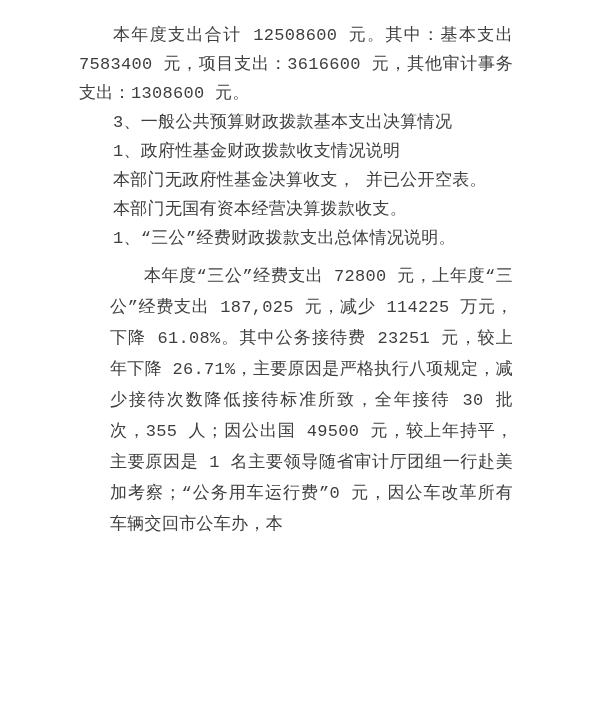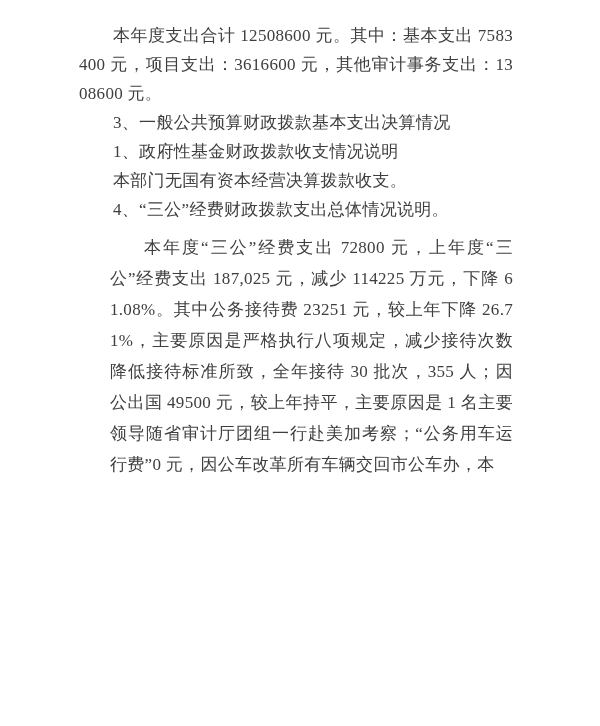--- a/index.html
+++ b/index.html
@@ -15,21 +15,21 @@
   .page {
     box-sizing: border-box;
     width: 600px;
     height: 726px;
     padding: 21px 87px 0 79px;
     background: #ffffff;
   }
   .para {
     margin: 0;
     padding: 0;
-    font-family: Liberation Serif, serif;
+    font-family: Liberation Mono, monospace;
     font-size: 17px;
     line-height: 29px;
     letter-spacing: 0.3px;
     color: #3e3e3e;
     text-align: justify;
     text-justify: inter-ideograph;
     text-indent: 2em;
     word-break: break-all;
   }
   .para.indent-extra {
@@ -45,21 +45,22 @@
 <body>
 
 <div class="page">
   <p class="para">本年度支出合计 12508600 元。其中：基本支出 7583400 元，项目支出：3616600 元，其他审计事务支出：1308600 元。</p>
 
   <p class="para">3、一般公共预算财政拨款基本支出决算情况</p>
 
 
   <p class="para">1、政府性基金财政拨款收支情况说明</p>
 
+  <p class="para">本部门无政府性基金决算收支， 并已公开空表。</p>
 
 
   <p class="para">本部门无国有资本经营决算拨款收支。</p>
 
 
-  <p class="para">4、“三公”经费财政拨款支出总体情况说明。</p>
+  <p class="para">1、“三公”经费财政拨款支出总体情况说明。</p>
 
   <p class="para loose">本年度“三公”经费支出 72800 元，上年度“三公”经费支出 187,025 元，减少 114225 万元，下降 61.08%。其中公务接待费 23251 元，较上年下降 26.71%，主要原因是严格执行八项规定，减少接待次数降低接待标准所致，全年接待 30 批次，355 人；因公出国 49500 元，较上年持平，主要原因是 1 名主要领导随省审计厅团组一行赴美加考察；“公务用车运行费”0 元，因公车改革所有车辆交回市公车办，本</p>
 </div>
 
 </body></html>

